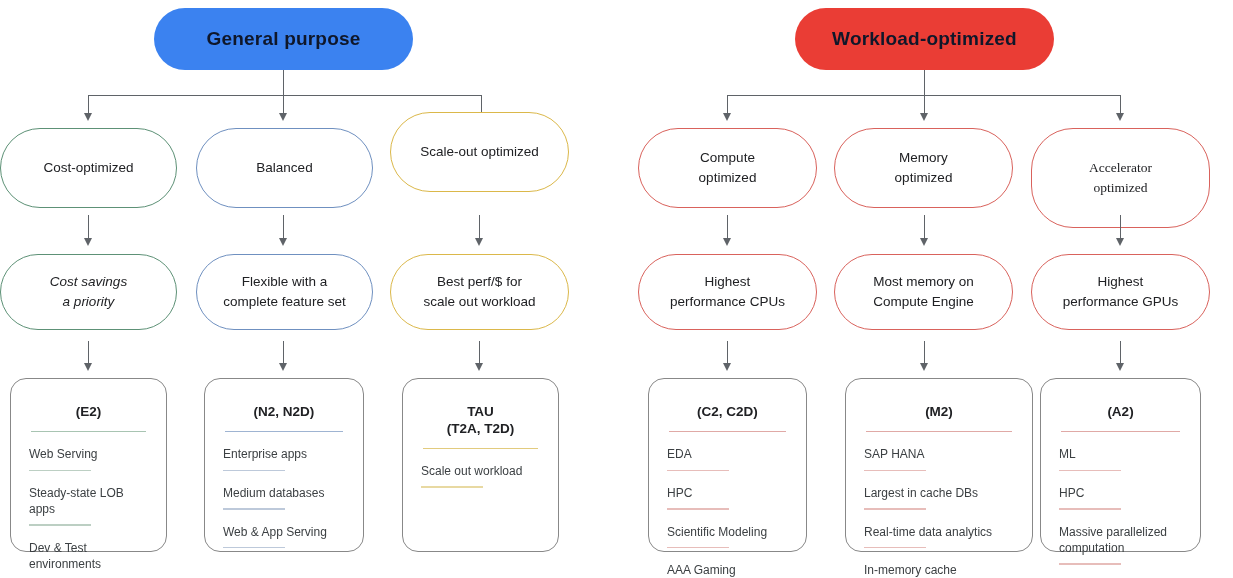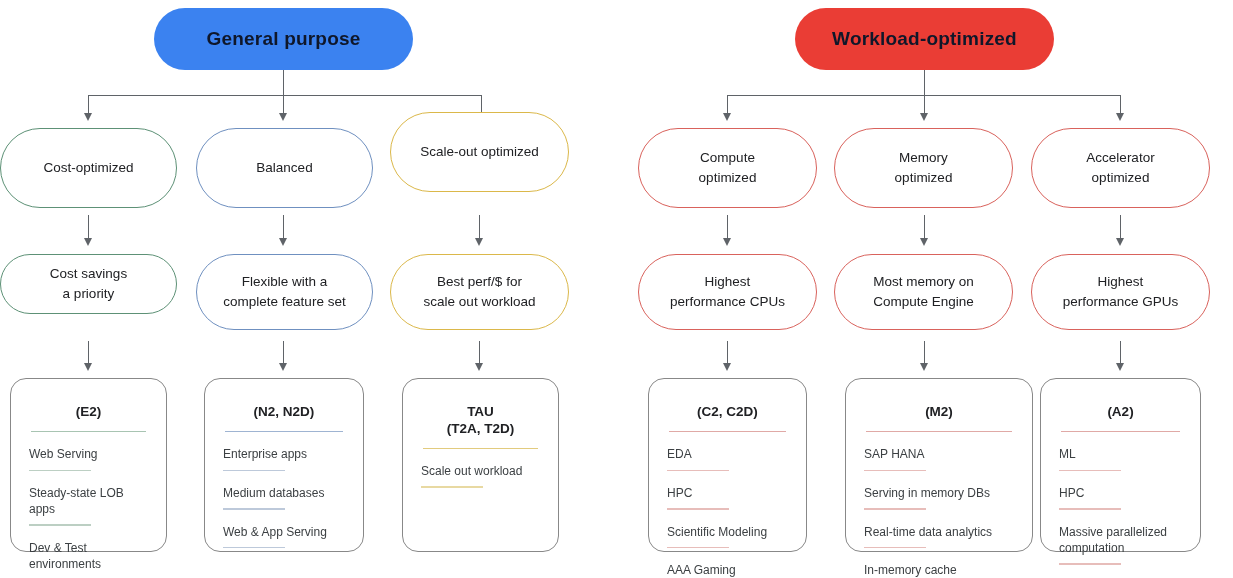--- a/index.html
+++ b/index.html
@@ -192,42 +192,42 @@
   </div>
 
   <div class="node c-red" style="left:638px; top:128px; width:179px; height:80px;">
     <span class="node-label">Compute
 optimized</span>
   </div>
   <div class="node c-red" style="left:834px; top:128px; width:179px; height:80px;">
     <span class="node-label">Memory
 optimized</span>
   </div>
-  <div class="node c-red" style="left:1031px; top:128px; width:179px; height:80px;">
+  <div class="node c-red" style="left:1031px; top:128px; width:179px; height:100px;font-family:Liberation Serif, serif;">
     <span class="node-label">Accelerator
 optimized</span>
   </div>
 
   <div>
     <div class="conn-line conn-v" style="left:88px;  top:215px; height:26px;"></div>
     <div class="arrow-head" style="left:84px;  top:238px;"></div>
     <div class="conn-line conn-v" style="left:283px; top:215px; height:26px;"></div>
     <div class="arrow-head" style="left:279px; top:238px;"></div>
     <div class="conn-line conn-v" style="left:479px; top:215px; height:26px;"></div>
     <div class="arrow-head" style="left:475px; top:238px;"></div>
 
     <div class="conn-line conn-v" style="left:727px;  top:215px; height:26px;"></div>
     <div class="arrow-head" style="left:723px;  top:238px;"></div>
     <div class="conn-line conn-v" style="left:924px;  top:215px; height:26px;"></div>
     <div class="arrow-head" style="left:920px;  top:238px;"></div>
     <div class="conn-line conn-v" style="left:1120px; top:215px; height:26px;"></div>
     <div class="arrow-head" style="left:1116px; top:238px;"></div>
   </div>
 
-  <div class="node c-green" style="left:0px; top:254px; width:177px; height:60px;">
+  <div class="node c-green" style="left:0px; top:254px; width:177px; height:76px;font-style:italic;">
     <span class="node-label">Cost savings
 a priority</span>
   </div>
   <div class="node c-blue" style="left:196px; top:254px; width:177px; height:76px;">
     <span class="node-label">Flexible with a
 complete feature set</span>
   </div>
   <div class="node c-yellow" style="left:390px; top:254px; width:179px; height:76px;">
     <span class="node-label">Best perf/$ for
 scale out workload</span>
@@ -337,21 +337,21 @@
 
   <div class="card c-red r-red" style="left:845px; width:188px;">
     <div class="card-title">(M2)</div>
     <div class="card-divider"></div>
     <ul class="card-list">
       <li>
         <span>SAP HANA</span>
         <div class="item-rule"></div>
       </li>
       <li>
-        <span>Serving in memory DBs</span>
+        <span>Largest in cache DBs</span>
         <div class="item-rule"></div>
       </li>
       <li>
         <span>Real-time data analytics</span>
         <div class="item-rule"></div>
       </li>
       <li>
         <span>In-memory cache</span>
         <div class="item-rule"></div>
       </li>

